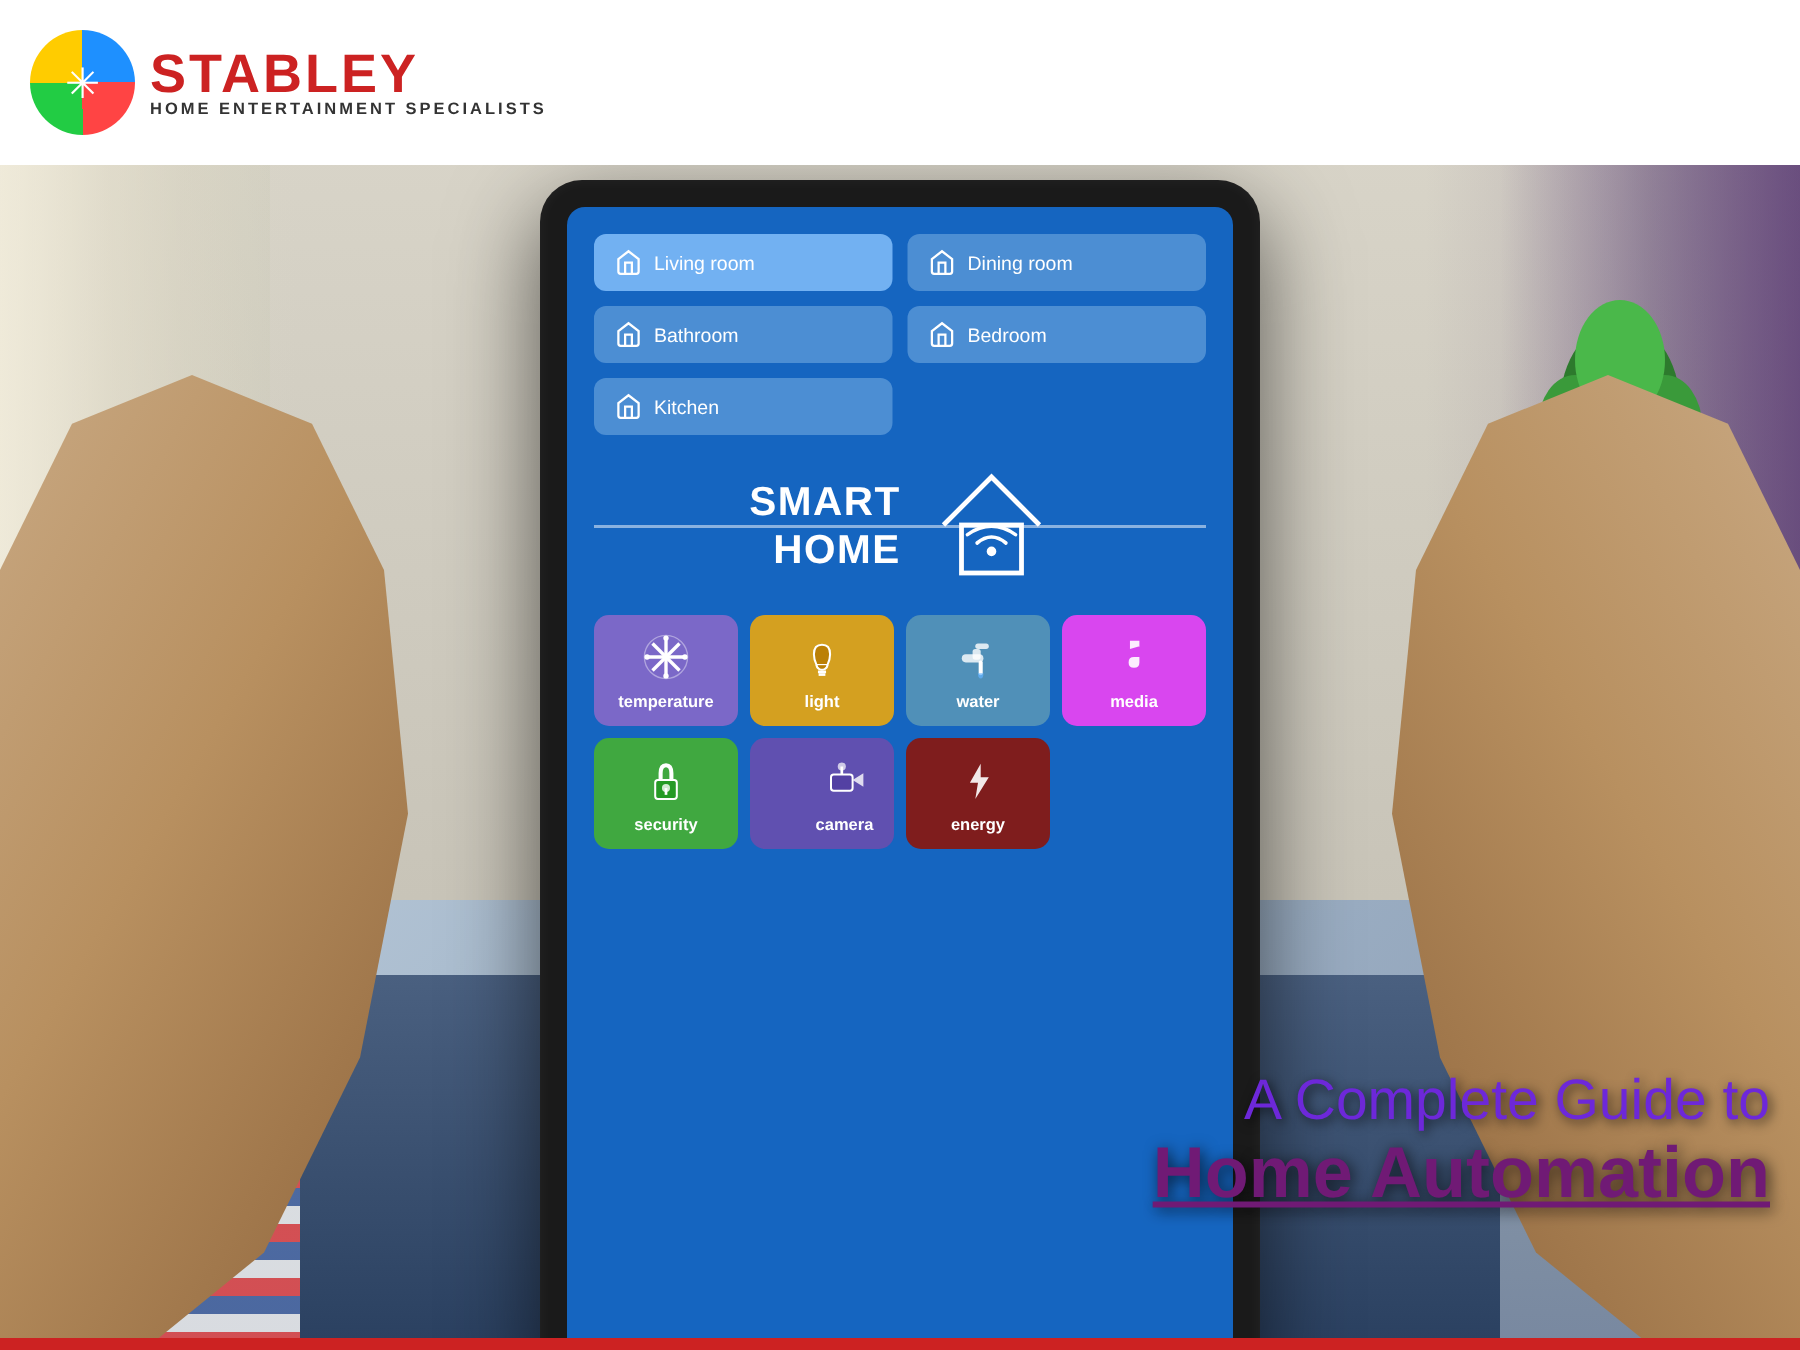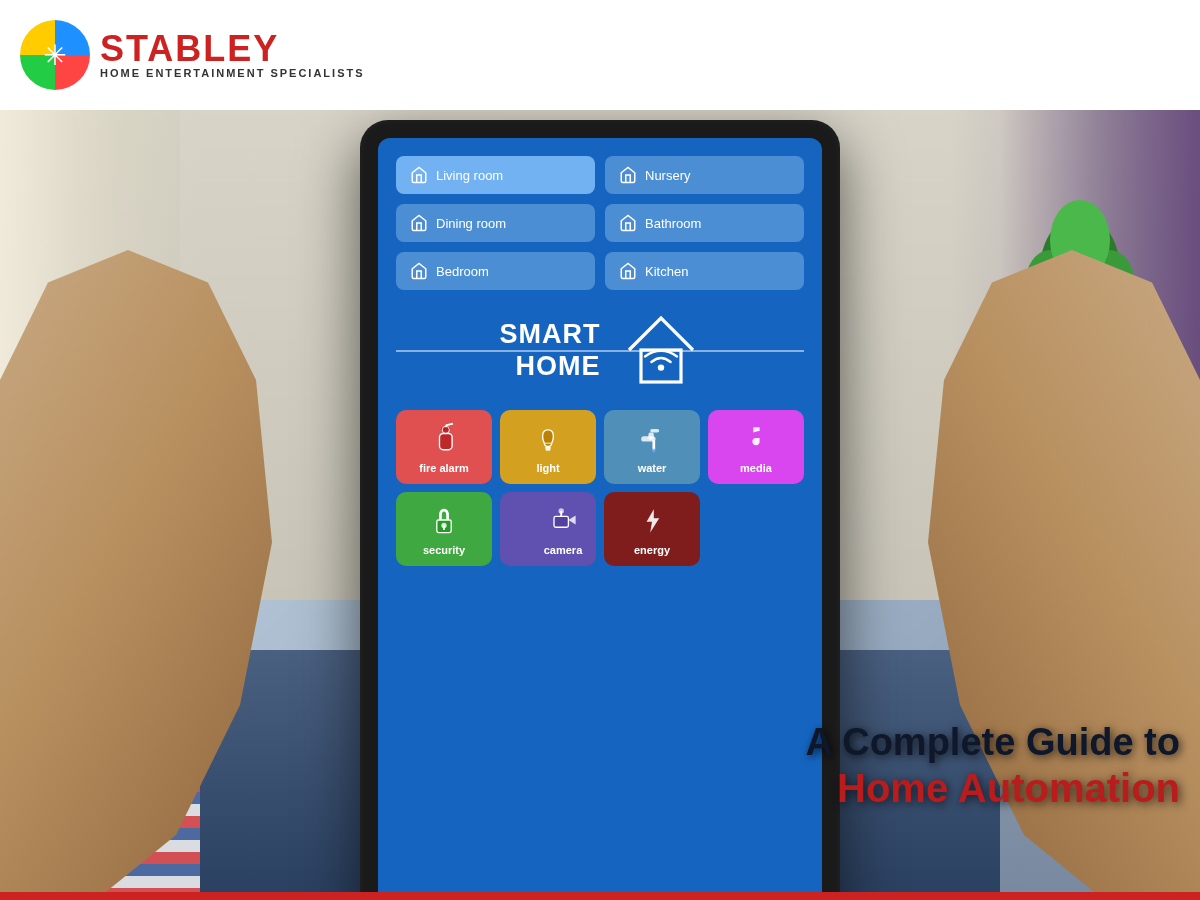--- a/index.html
+++ b/index.html
@@ -219,31 +219,32 @@
     
     .bottom-text-overlay {
       position: absolute;
       bottom: 90px;
       right: 20px;
       text-align: right;
       z-index: 50;
     }
     .bottom-line1 {
       font-size: 38px;
-      font-weight: 700;
-      color: #0f172a;
+      font-weight: 400;
+      color: #6d28d9;
       text-shadow: 2px 2px 8px rgba(0,0,0,0.7);
       line-height: 1.2;
     }
     .bottom-line2 {
-      font-size: 40px;
+      font-size: 48px;
       font-weight: 900;
-      color: #b91c1c;
+      color: #701a75;
       text-shadow: 2px 2px 10px rgba(0,0,0,0.7);
       line-height: 1.1;
+      text-decoration: underline;
     }
 
     
     .bottom-bar {
       position: absolute;
       bottom: 0;
       left: 0;
       right: 0;
       height: 8px;
       background: #cc2222;
@@ -369,27 +370,20 @@
       <div class="rooms-grid">
 
         <div class="room-btn active">
           <svg viewBox="0 0 24 24" fill="none" stroke="white" stroke-width="2">
             <path d="M3 9l9-7 9 7v11a2 2 0 01-2 2H5a2 2 0 01-2-2z"></path>
             <polyline points="9 22 9 12 15 12 15 22"></polyline>
           </svg>
           <span>Living room</span>
         </div>
 
-        <div class="room-btn">
-          <svg viewBox="0 0 24 24" fill="none" stroke="white" stroke-width="2">
-            <path d="M3 9l9-7 9 7v11a2 2 0 01-2 2H5a2 2 0 01-2-2z"></path>
-            <polyline points="9 22 9 12 15 12 15 22"></polyline>
-          </svg>
-          <span>Nursery</span>
-        </div>
 
         <div class="room-btn">
           <svg viewBox="0 0 24 24" fill="none" stroke="white" stroke-width="2">
             <path d="M3 9l9-7 9 7v11a2 2 0 01-2 2H5a2 2 0 01-2-2z"></path>
             <polyline points="9 22 9 12 15 12 15 22"></polyline>
           </svg>
           <span>Dining room</span>
         </div>
 
         <div class="room-btn">
@@ -430,32 +424,36 @@
           <rect x="25" y="50" width="50" height="40" fill="none" stroke="white" stroke-width="4"></rect>
 
           <circle cx="50" cy="72" r="4" fill="white"></circle>
           <path d="M38 65 Q50 55 62 65" fill="none" stroke="white" stroke-width="3" stroke-linecap="round"></path>
           <path d="M30 58 Q50 44 70 58" fill="none" stroke="white" stroke-width="3" stroke-linecap="round"></path>
         </svg>
       </div>
 
       <div class="controls-grid">
 
-
-        <div class="ctrl-btn ctrl-fire">
-          <svg viewBox="0 0 40 40" xmlns="http://www.w3.org/2000/svg">
-
-            <rect x="17" y="8" width="10" height="3" rx="1" fill="rgba(180,30,30,0.8)"></rect>
-            <circle cx="22" cy="11" r="4" fill="rgba(180,30,30,0.8)" stroke="white" stroke-width="1"></circle>
-            <rect x="15" y="15" width="14" height="18" rx="4" fill="rgba(180,30,30,0.8)" stroke="white" stroke-width="1.5"></rect>
-            <line x1="22" y1="8" x2="22" y2="6" stroke="white" stroke-width="2"></line>
-            <line x1="22" y1="6" x2="30" y2="4" stroke="white" stroke-width="2"></line>
-          </svg>
-          <span>fire alarm</span>
-        </div>
+        <div class="ctrl-btn ctrl-temperature">
+          <svg viewBox="0 0 40 40" xmlns="http://www.w3.org/2000/svg">
+            <circle cx="20" cy="20" r="16" fill="none" stroke="rgba(255,255,255,0.4)" stroke-width="1"></circle>
+
+            <line x1="20" y1="6" x2="20" y2="34" stroke="white" stroke-width="2.5"></line>
+            <line x1="6" y1="20" x2="34" y2="20" stroke="white" stroke-width="2.5"></line>
+            <line x1="10" y1="10" x2="30" y2="30" stroke="white" stroke-width="2.5"></line>
+            <line x1="30" y1="10" x2="10" y2="30" stroke="white" stroke-width="2.5"></line>
+            <circle cx="20" cy="6" r="2" fill="white"></circle>
+            <circle cx="20" cy="34" r="2" fill="white"></circle>
+            <circle cx="6" cy="20" r="2" fill="white"></circle>
+            <circle cx="34" cy="20" r="2" fill="white"></circle>
+          </svg>
+          <span>temperature</span>
+        </div>
+
 
         <div class="ctrl-btn ctrl-light">
           <svg viewBox="0 0 40 40" xmlns="http://www.w3.org/2000/svg">
 
             <path d="M16 26 Q14 22 14 18 Q14 11 20 11 Q26 11 26 18 Q26 22 24 26 Z" fill="rgba(180,120,0,0.8)" stroke="white" stroke-width="1.5"></path>
             <path d="M16 26 Q16 28 18 29 Q20 30 22 29 Q24 28 24 26" fill="rgba(180,120,0,0.8)" stroke="white" stroke-width="1.5"></path>
             <line x1="17" y1="31" x2="23" y2="31" stroke="white" stroke-width="2"></line>
             <line x1="17.5" y1="33" x2="22.5" y2="33" stroke="white" stroke-width="2"></line>
           </svg>
           <span>light</span>

